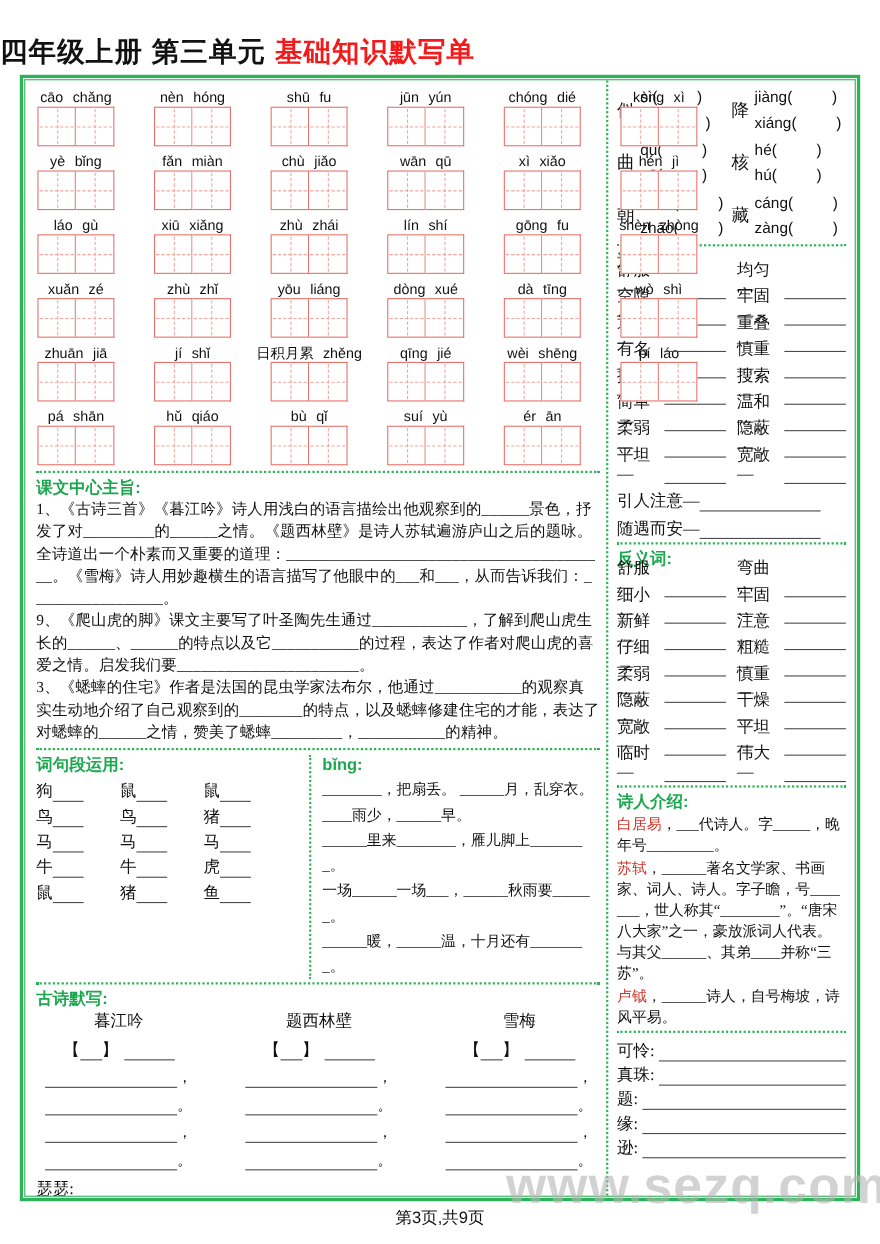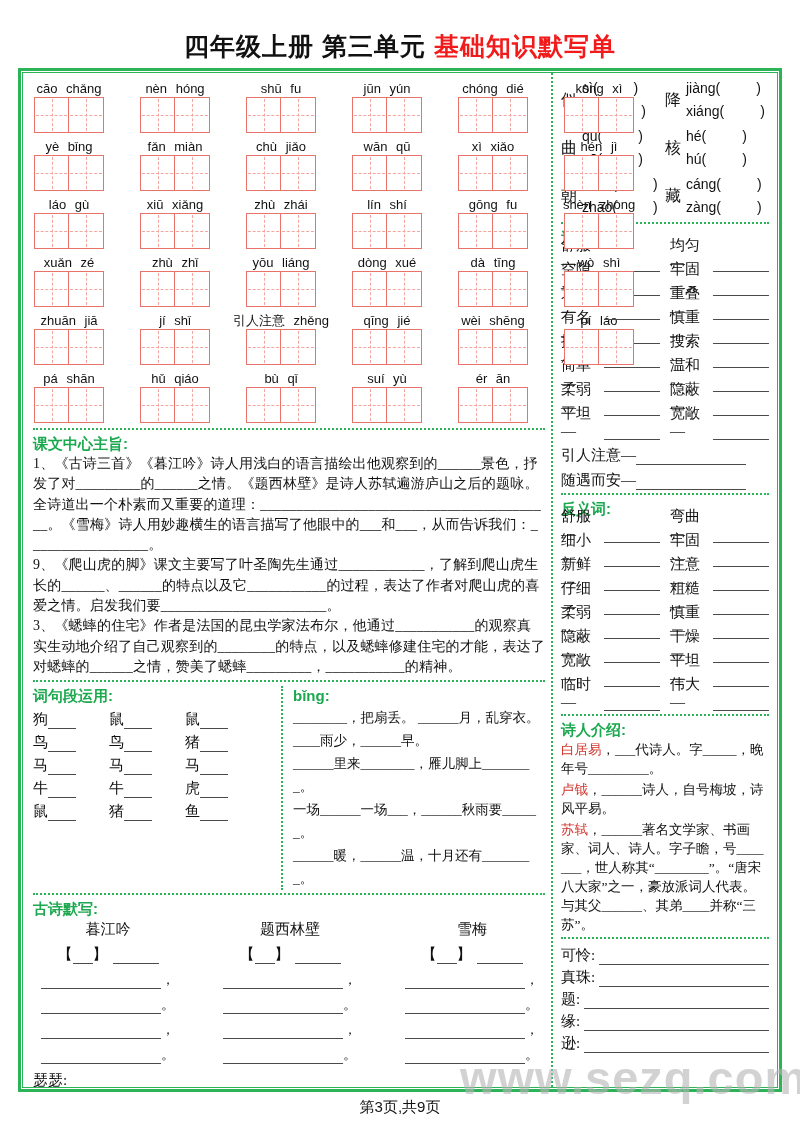--- a/index.html
+++ b/index.html
@@ -1,19 +1,19 @@
 <!DOCTYPE html>
 <html><head>
 <meta charset="utf-8">
 <style>
   html,body{margin:0;padding:0;}
   body{width:800px;height:1131px;background:#fff;position:relative;
        font-family:"Liberation Sans",sans-serif;color:#111;overflow:hidden;}
 
-  .page-title{position:absolute;top:30px;left:0;width:100%;text-align:center;
+  .page-title{position:absolute;top:30px;left:0;width:100%;text-align:left;
     font-size:25px;font-weight:bold;letter-spacing:1px;}
   .page-title .t-red{color:#f21b1b;}
 
   .sheet{position:absolute;left:18px;top:68px;width:764px;height:1024px;
     border:3px solid #2db357;box-sizing:border-box;}
   .sheet-inner{position:absolute;inset:1px;border:1px solid #2db357;
     display:flex;overflow:hidden;}
 
   .main{width:528px;box-sizing:border-box;padding:7px 6px 0 10px;}
   .side{flex:1;box-sizing:border-box;border-left:2px dotted #2db357;
@@ -277,21 +277,21 @@
               </div>
             </div>
             <div class="py-cell">
               <div class="py-label">jí shǐ</div>
               <div class="tzg-pair">
                 <div class="tzg"></div>
                 <div class="tzg"></div>
               </div>
             </div>
             <div class="py-cell">
-              <div class="py-label">引人注意 zhěng</div>
+              <div class="py-label">日积月累 zhěng</div>
               <div class="tzg-pair">
                 <div class="tzg"></div>
                 <div class="tzg"></div>
               </div>
             </div>
             <div class="py-cell">
               <div class="py-label">qīng jié</div>
               <div class="tzg-pair">
                 <div class="tzg"></div>
                 <div class="tzg"></div>
@@ -761,22 +761,22 @@
             </div>
           </div>
       </section>
 
       <div class="h-div"></div>
 
       <section>
         <div class="sec-head">诗人介绍:</div>
         <div id="poet-list">
             <p class="poet-text"><span class="poet-name">白居易</span><span>，___代诗人。字_____，晚年号_________。</span></p>
+            <p class="poet-text"><span class="poet-name">苏轼</span><span>，______著名文学家、书画家、词人、诗人。字子瞻，号_______，世人称其“________”。“唐宋八大家”之一，豪放派词人代表。与其父______、其弟____并称“三苏”。</span></p>
             <p class="poet-text"><span class="poet-name">卢钺</span><span>，______诗人，自号梅坡，诗风平易。</span></p>
-            <p class="poet-text"><span class="poet-name">苏轼</span><span>，______著名文学家、书画家、词人、诗人。字子瞻，号_______，世人称其“________”。“唐宋八大家”之一，豪放派词人代表。与其父______、其弟____并称“三苏”。</span></p>
           </div>
       </section>
 
       <div class="h-div"></div>
 
       <div id="side-notes">
           <div class="side-note-row">
             <span>可怜:</span>
             <span class="blank fill"></span>
           </div>

